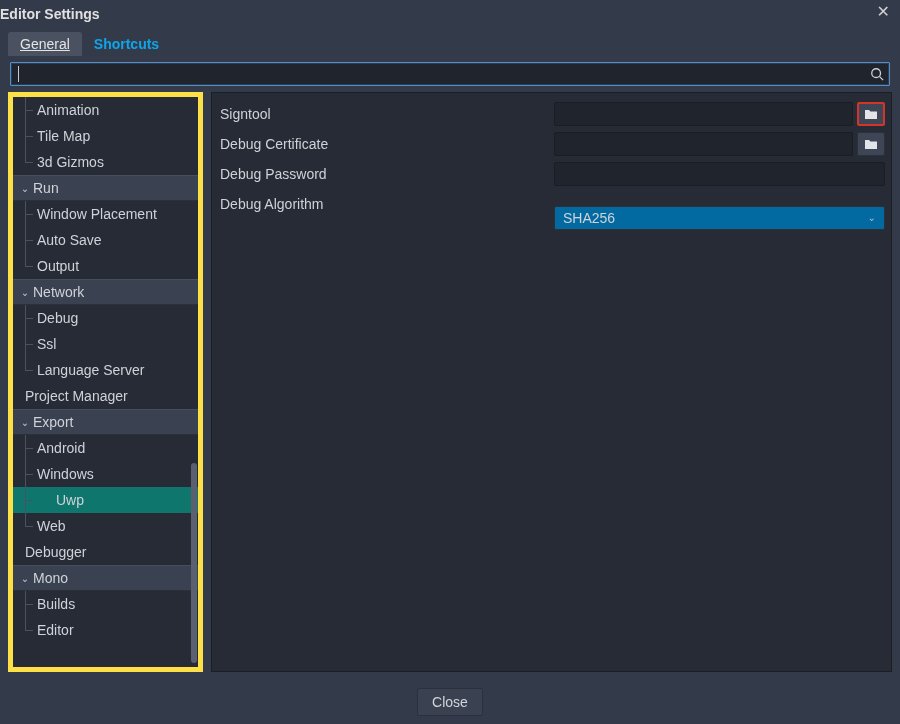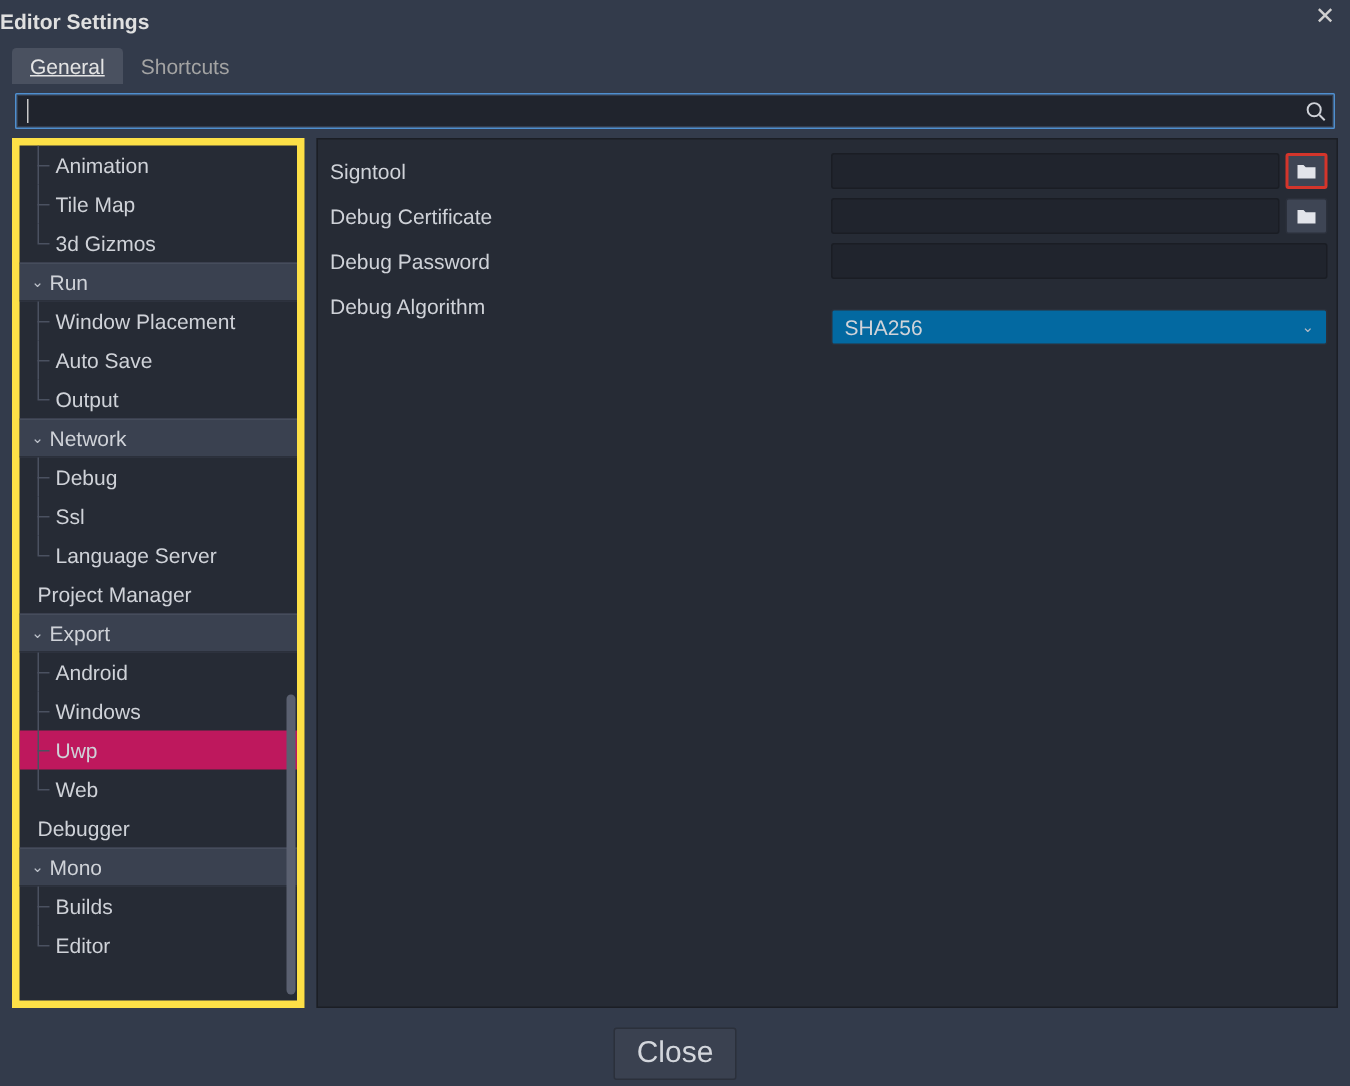--- a/index.html
+++ b/index.html
@@ -49,21 +49,22 @@
     font-size: 14px;
     cursor: pointer;
     border-radius: 3px 3px 0 0;
   }
   .tab.active {
     background: #4a5160;
     color: #e4e4e4;
     text-decoration: underline;
   }
   .tab.inactive {
-    color: #a3a3a3;
+    color: #0ea5e9;
+    font-weight: bold;
   }
 
   .searchbar-wrap {
     padding: 6px 10px 6px 10px;
   }
   .search-outer {
     border: 1px solid #4f8fcf;
     padding: 1px;
     border-radius: 1px;
   }
@@ -112,21 +113,22 @@
     color: #cfd2d8;
     cursor: pointer;
     position: relative;
   }
   .tree-row.category {
     background: #3a4150;
     border-top: 1px solid #464d5c;
     border-bottom: 1px solid #2b303b;
   }
   .tree-row.selected {
-    background: #be185d;
+    background: #0f766e;
+    gap: 19px;
   }
   .chev {
     width: 12px;
     display: inline-flex;
     justify-content: center;
     margin-left: 6px;
     margin-right: 2px;
     color: #bfc4cd;
     font-size: 10px;
   }
@@ -240,21 +242,21 @@
     height: 44px;
     display:flex;
     align-items:center;
     justify-content:center;
   }
   .close-btn {
     padding: 5px 14px;
     background:#3a4150;
     border:1px solid #2b303b;
     color:#d3d6dc;
-    font-size:20px;
+    font-size:14px;
     cursor:pointer;
     border-radius:2px;
   }
 
   .caret-line {
     width:1px; height:16px; background:#c8c8c8;
     margin-left:2px;
   }
 </style>
 </head>

